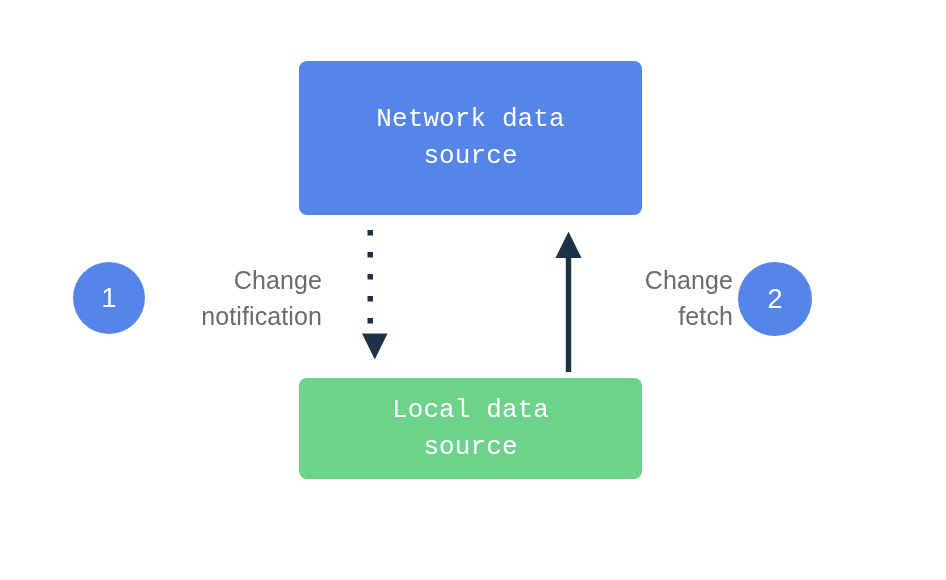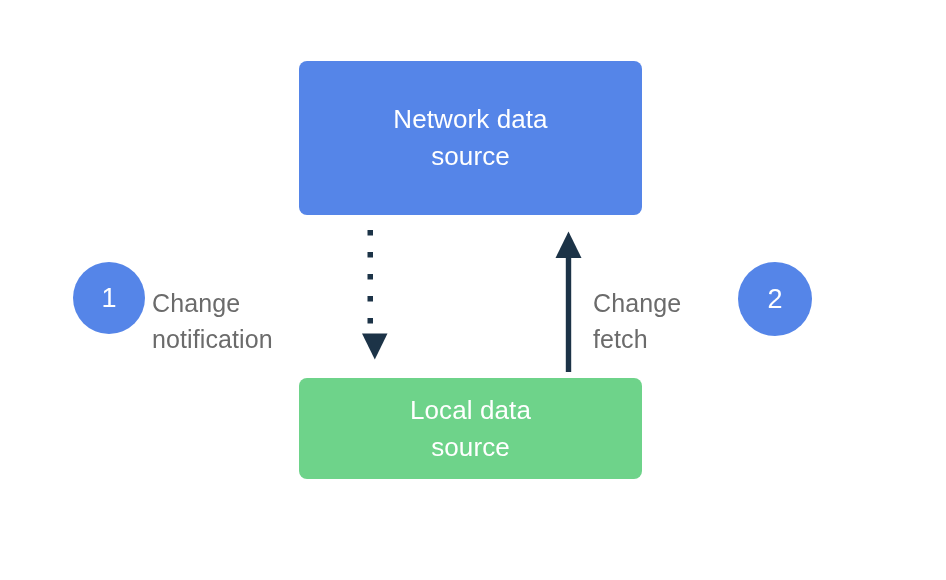--- a/index.html
+++ b/index.html
@@ -21,20 +21,21 @@
 
   
   .node {
     position: absolute;
     display: flex;
     align-items: center;
     justify-content: center;
     text-align: center;
     border-radius: 8px;
     box-sizing: border-box;
+    font-family: Liberation Mono, monospace;
   }
   .node-label {
     color: #ffffff;
     font-size: 26px;
     line-height: 37px;
     font-weight: 400;
     letter-spacing: 0.1px;
     white-space: pre-line;
   }
 
@@ -90,24 +91,23 @@
     width: 74px;
     height: 74px;
   }
 
   
   .edge-caption {
     position: absolute;
     color: #6b6b6b;
     font-size: 25px;
     line-height: 36px;
-    text-align: left;
+    text-align: right;
     white-space: pre-line;
     letter-spacing: 0.1px;
-    margin-top: 23px;
   }
   #caption-change-notification {
     left: 152px;
     top: 262px;
     width: 170px;
   }
   #caption-change-fetch {
     left: 593px;
     top: 262px;
     width: 140px;

